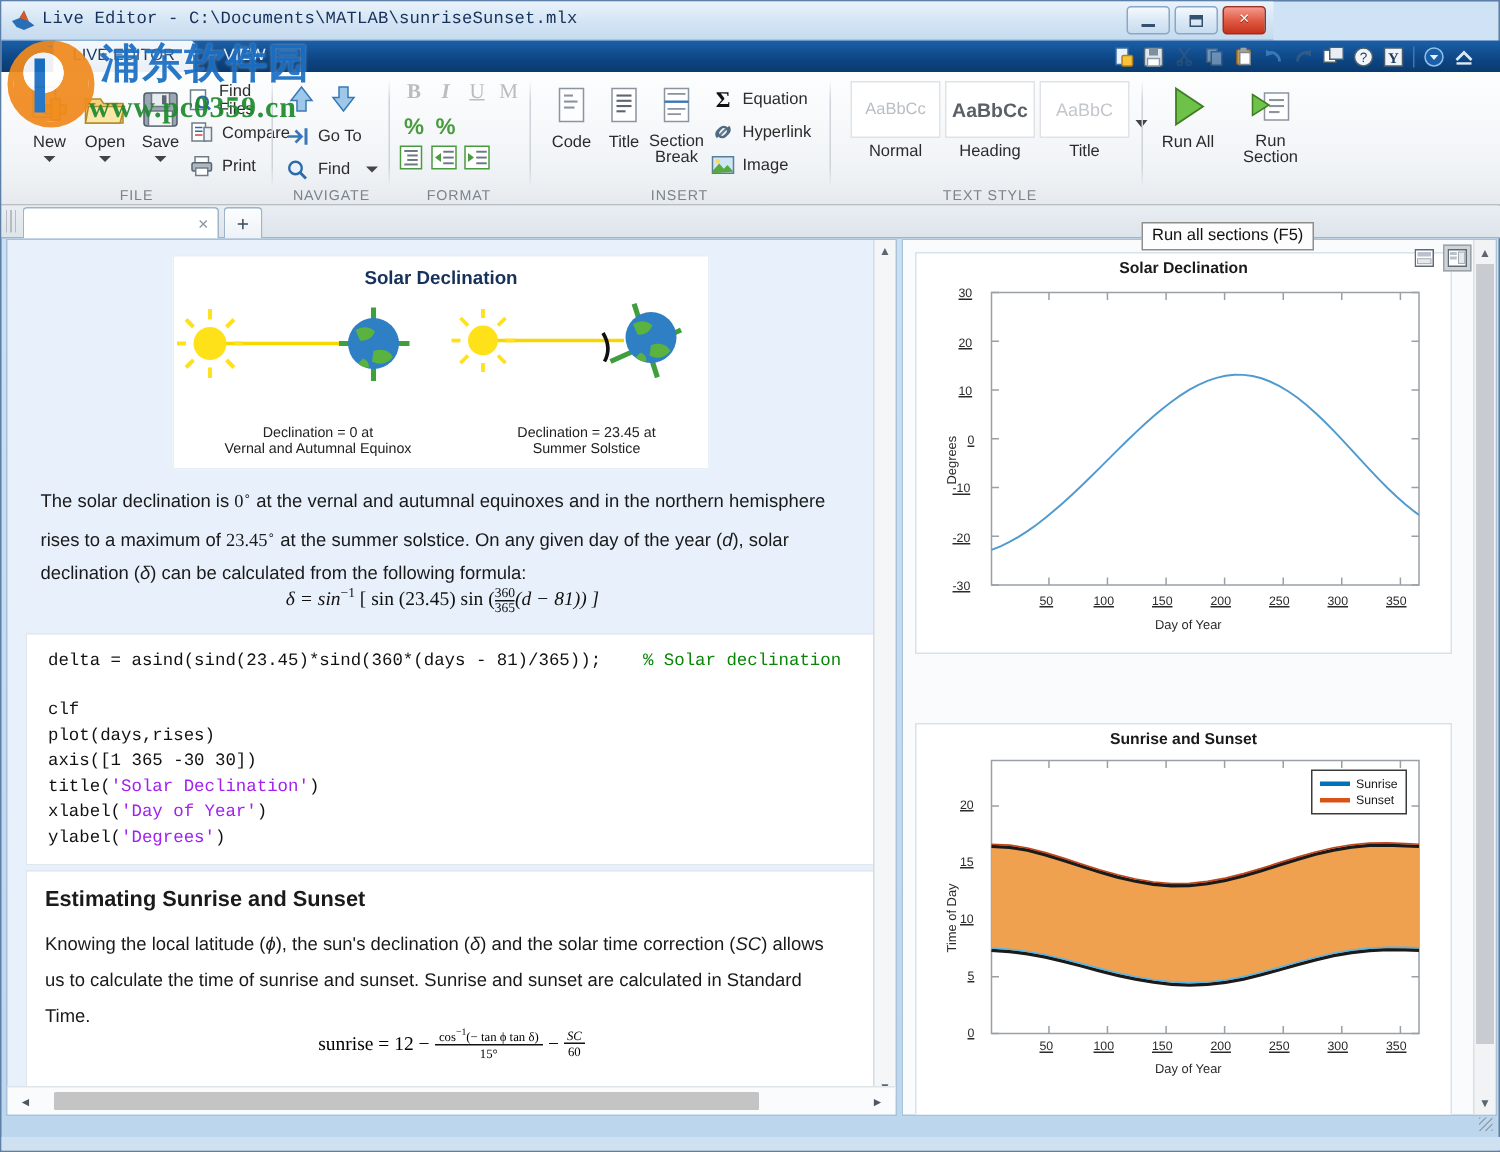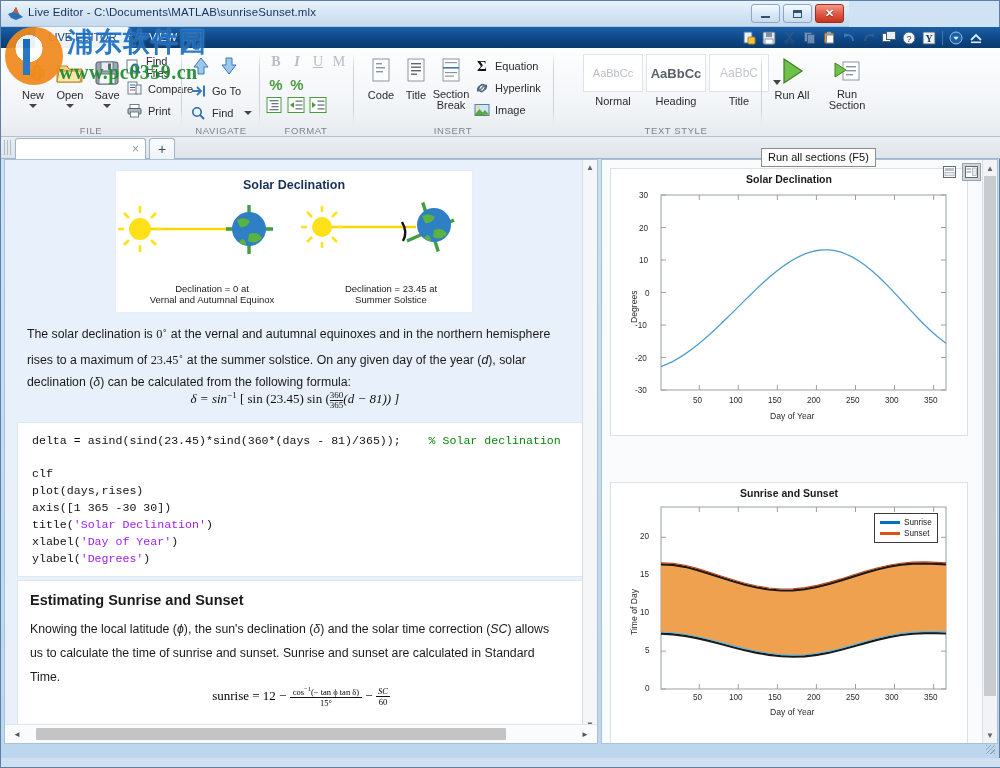--- a/index.html
+++ b/index.html
@@ -9,21 +9,21 @@
     background:#d4d0c8;
     -webkit-font-smoothing:antialiased;
   }
   .app{position:relative;width:1000px;height:768px;
     background:linear-gradient(#cfe3f5,#bcd6ee);
     border:1px solid #5b7fa6;box-sizing:border-box;}
 
   
   .titlebar{position:absolute;left:0;top:0;width:848px;height:26px;
     background:linear-gradient(#eaf3fb,#d3e4f4 55%,#c6dbef);
-    border-bottom:1px solid #a9c6e0;box-sizing:border-box;}
+    border-bottom:1px solid #a9c6e0;box-sizing:border-box;font-family:Liberation Mono, monospace;}
   .titlebar .tb-icon{position:absolute;left:6px;top:4px;width:17px;height:17px;}
   .titlebar .tb-text{position:absolute;left:27px;top:5px;font-size:11.5px;color:#16315a;
     white-space:nowrap;letter-spacing:.1px;}
   .winbtns{position:absolute;right:5px;top:3px;display:flex;gap:3px;}
   .winbtn{width:29px;height:19px;border:1px solid #8ba7c4;border-radius:3px;
     background:linear-gradient(#f5fafe,#dbe9f6 50%,#c8dcee);
     display:flex;align-items:center;justify-content:center;box-sizing:border-box;}
   .winbtn.close{background:linear-gradient(#f49a8e,#e15b45 50%,#c5341c);border-color:#9c3020;}
   .minglyph{width:9px;height:0;border-bottom:2px solid #33516f;margin-top:6px;}
   .maxglyph{width:9px;height:8px;border:1.6px solid #33516f;border-top-width:3px;box-sizing:border-box;}
@@ -131,21 +131,21 @@
   .out-toolbar{position:absolute;right:16px;top:3px;display:flex;gap:3px;z-index:5;}
   .otbtn{width:17px;height:16px;border:1px solid transparent;display:flex;align-items:center;justify-content:center;}
   .otbtn.sel{background:#cfd4d9;border-color:#9aa2aa;}
   .ovscroll{position:absolute;right:0;top:0;width:14px;height:583px;background:#f1f3f5;border-left:1px solid #dadfe4;}
   .othumb{position:absolute;right:1px;top:16px;width:12px;height:520px;background:#c8ccd0;}
   .oarrow{position:absolute;right:0;width:14px;height:14px;display:flex;align-items:center;justify-content:center;font-size:8px;color:#5c6670;}
 
   .figcard{position:absolute;background:#fff;border:1px solid #d8e2ea;box-sizing:border-box;}
   .plot-title{position:absolute;width:100%;text-align:center;font-size:10.5px;font-weight:bold;color:#1a1a1a;}
   .axis-lbl{position:absolute;font-size:8.6px;color:#2b2b2b;}
-  .tick-lbl{position:absolute;font-size:8.2px;color:#2b2b2b;}
+  .tick-lbl{position:absolute;font-size:8.2px;color:#2b2b2b;text-decoration:underline;}
   .rot{transform:rotate(-90deg);transform-origin:0 0;white-space:nowrap;}
 
   .legendbox{position:absolute;background:#fff;border:1px solid #3a3a3a;padding:3px 5px;}
   .legrow{display:flex;align-items:center;gap:4px;height:11px;}
   .legswatch{width:20px;height:3px;}
   .legtxt{font-size:8.2px;color:#1a1a1a;}
 
   .statusbar{position:absolute;left:0;bottom:0;width:1000px;height:9px;background:#cfe0f0;}
   .resizegrip{position:absolute;right:4px;bottom:13px;width:9px;height:9px;
      background:repeating-linear-gradient(135deg,#9aa3ab 0 1px,transparent 1px 3px);}
@@ -481,21 +481,21 @@
                 <path d="M1 11 L5.5 6 L8.5 9.5 L11 7 L15 11.5 L1 12.5z" fill="#57a83e"></path>
                 <circle cx="4.5" cy="4.5" r="1.5" fill="#f7d86a"></circle>
               </svg>
           </span>
           <span>Image</span>
         </div>
         <div class="glabel">INSERT</div>
       </div>
       <div class="gsep" style="left:552px;"></div>
 
-      <div class="group" style="left:580px;width:205px;">
+      <div class="group" style="left:564px;width:205px;">
         <div class="stylebtn" style="left:2px;">
           <div class="stylebox">
             <span style="font-size:11px;color:#b9bec4;">AaBbCc</span>
           </div>
           <div class="lb">Normal</div>
         </div>
         <div class="stylebtn" style="left:65px;">
           <div class="stylebox">
             <span style="font-size:13px;font-weight:bold;color:#5a6068;">AaBbCc</span>
           </div>

